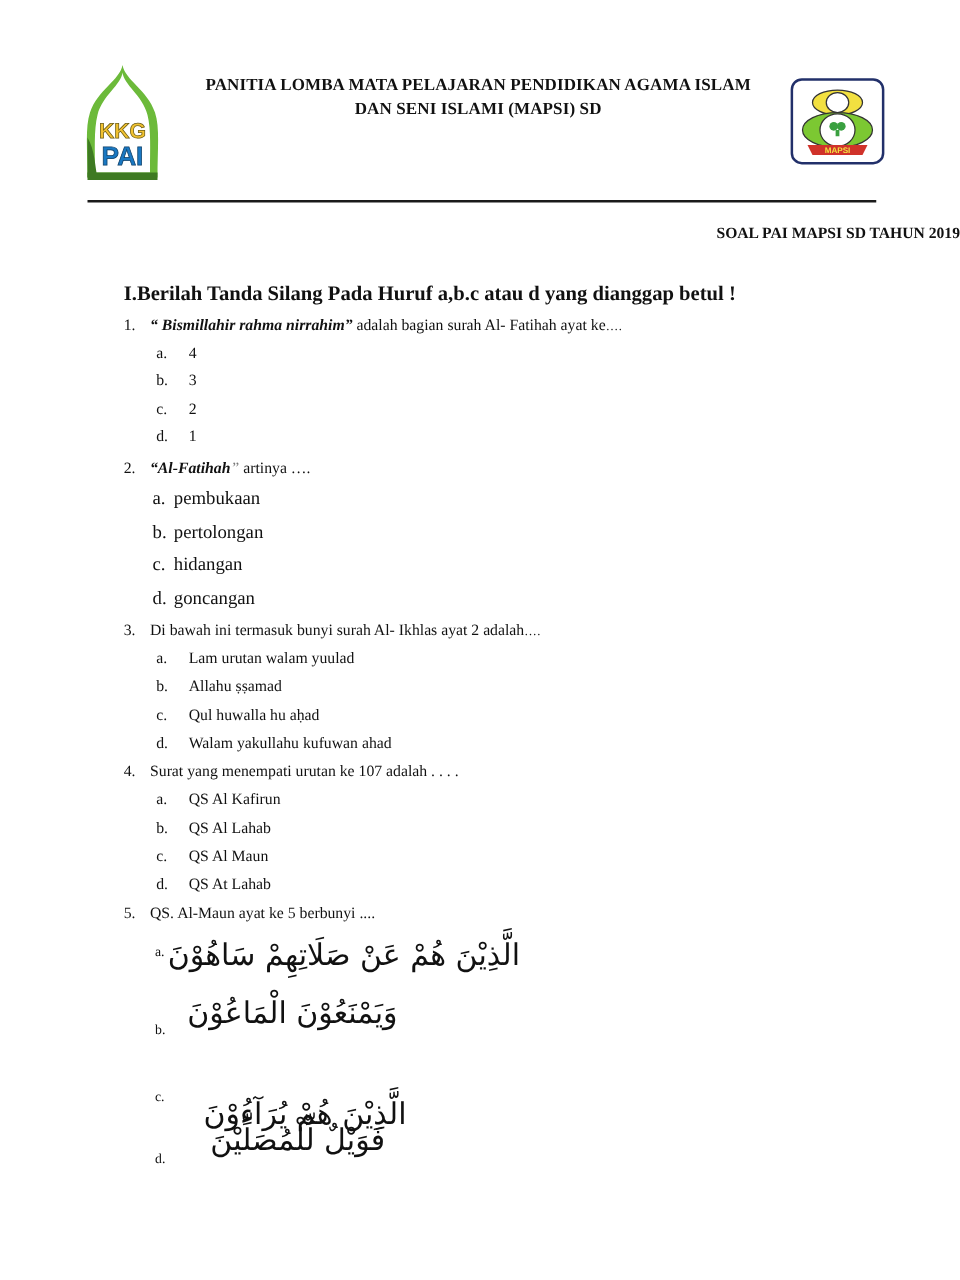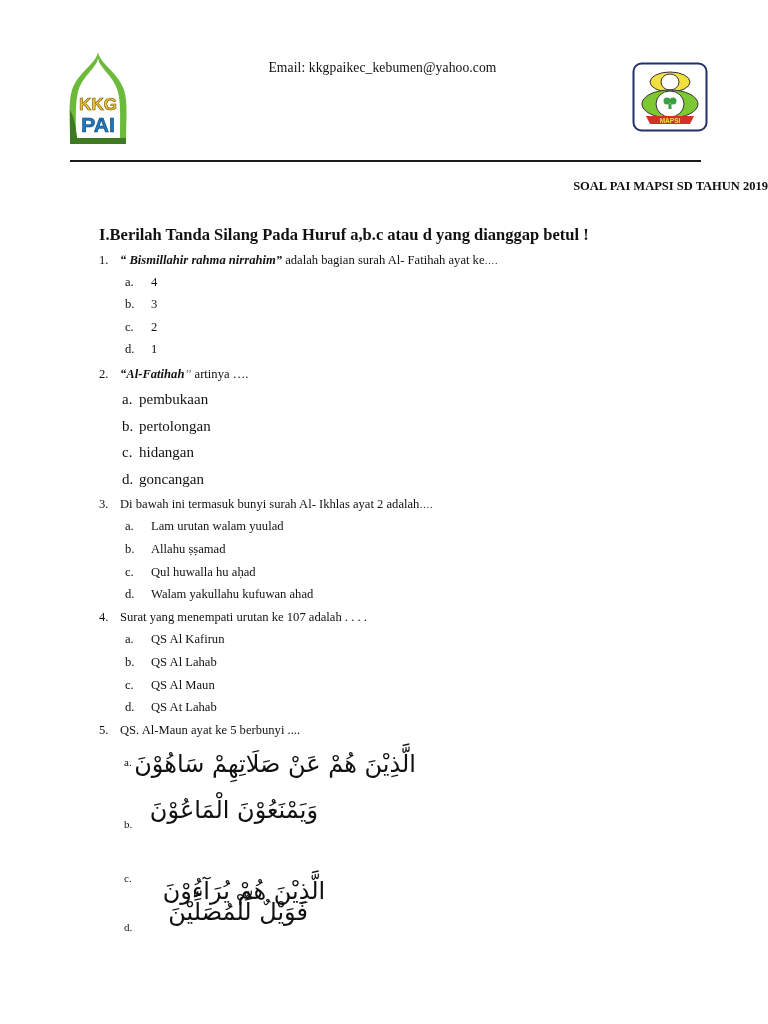--- a/index.html
+++ b/index.html
@@ -51,21 +51,22 @@
     <path d="M32 2 C34 14 52 22 58 40 C62 52 60 70 60 92 L4 92 C4 70 2 52 6 40 C12 22 30 14 32 2 Z" fill="#6cba3a"></path>
     <path d="M32 8 C33 18 48 26 52 42 C55 54 54 70 54 88 L10 88 C10 70 9 54 12 42 C16 26 31 18 32 8 Z" fill="#ffffff"></path>
     <path d="M4 60 C10 70 10 84 12 92 L4 92 Z" fill="#3e7a22"></path>
     <rect x="4" y="88" width="56" height="6" fill="#3e7a22"></rect>
     <text x="32" y="60" text-anchor="middle" font-family="Liberation Sans, sans-serif" font-weight="bold" font-size="17" fill="#f2c230" stroke="#6a5a10" stroke-width="0.6">KKG</text>
     <text x="32" y="82" text-anchor="middle" font-family="Liberation Sans, sans-serif" font-weight="bold" font-size="21" fill="#1a78c2" stroke="#0d3e66" stroke-width="0.6">PAI</text>
   </svg>
 </div>
 
 <div class="abs header-lines">
-  <div class="email">Email: kkgpaikec_kebumen@yahoo.com</div>
+  <div>PANITIA LOMBA MATA PELAJARAN PENDIDIKAN AGAMA ISLAM</div>
+  <div>DAN SENI ISLAMI (MAPSI) SD</div>
 </div>
 
 <div class="abs logo-right">
   <svg width="76" height="70" viewBox="0 0 76 70">
     <rect x="1.5" y="1.5" width="73" height="67" rx="8" fill="#ffffff" stroke="#22306a" stroke-width="2"></rect>
     <ellipse cx="38" cy="20" rx="20" ry="10" fill="#f2e040" stroke="#333" stroke-width="1"></ellipse>
     <ellipse cx="38" cy="20" rx="9" ry="8" fill="#ffffff" stroke="#333" stroke-width="1"></ellipse>
     <ellipse cx="38" cy="42" rx="28" ry="14" fill="#7cc832" stroke="#333" stroke-width="1"></ellipse>
     <ellipse cx="38" cy="42" rx="14" ry="13" fill="#ffffff" stroke="#333" stroke-width="1"></ellipse>
     <circle cx="35" cy="39" r="3.5" fill="#3aa040"></circle>

